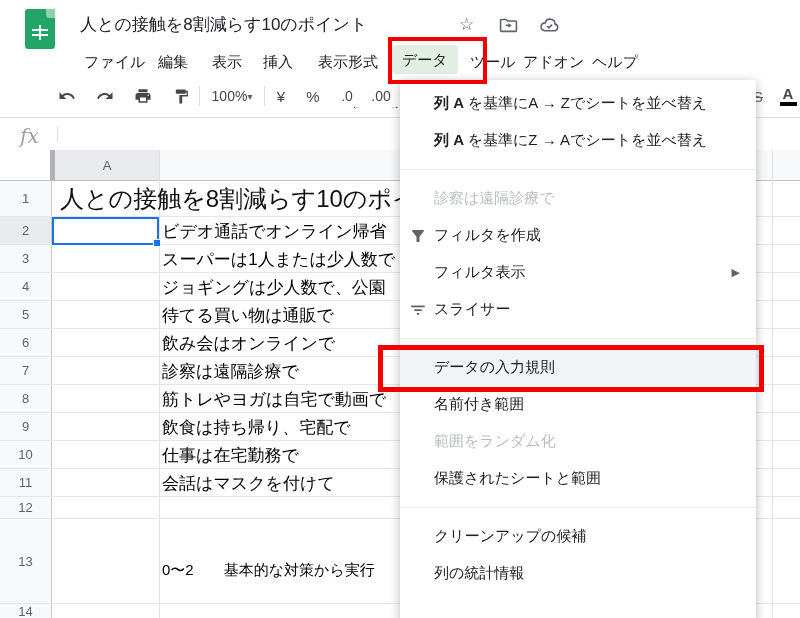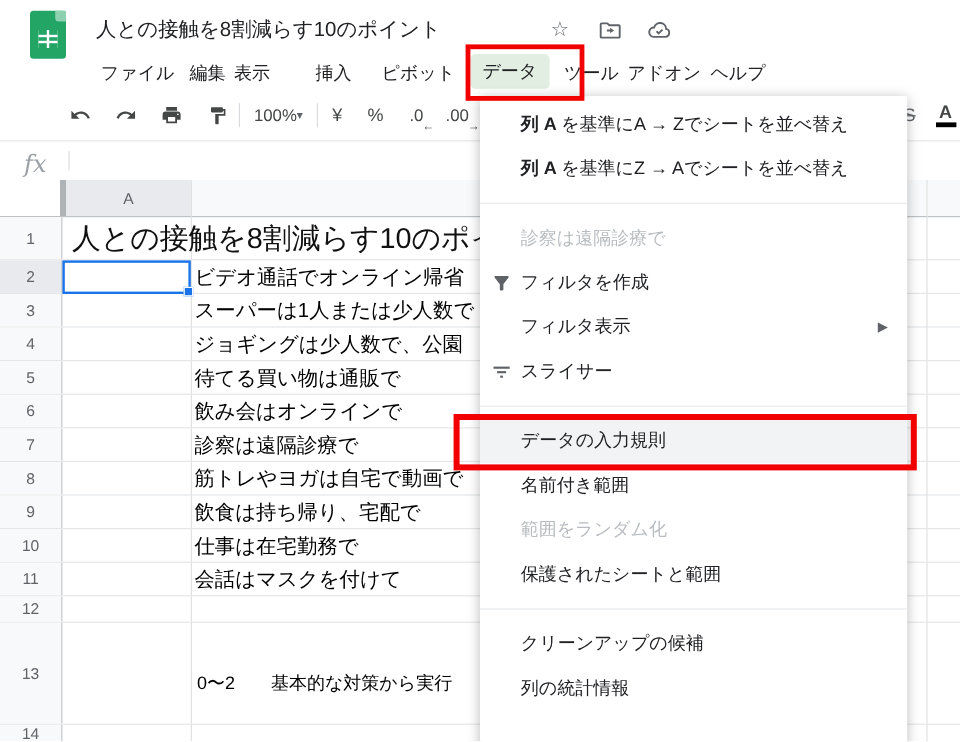--- a/index.html
+++ b/index.html
@@ -1,33 +1,33 @@
 <!DOCTYPE html>
 <html><head>
 <meta charset="utf-8">
 <style>
   html,body{margin:0;padding:0;background:#fff;}
   .screen{position:relative;width:800px;height:618px;background:#fff;overflow:hidden;
-          font-family:"Liberation Sans","DejaVu Sans",sans-serif;color:#202124;text-align:right;}
+          font-family:"Liberation Sans","DejaVu Sans",sans-serif;color:#202124;}
 
   
   .logo{position:absolute;left:25px;top:9px;width:30px;height:40px;background:#23a566;border-radius:3px;}
   .logo .fold{position:absolute;right:0;top:0;width:9px;height:9px;background:#8ed1b1;border-bottom-left-radius:3px;}
   .logo .grid{position:absolute;left:7px;top:16px;width:16px;height:15px;
               background:
                 linear-gradient(#fff,#fff) ,#23a566;display:grid;grid-template-columns:1fr 1fr;grid-template-rows:1fr 1fr 1fr;gap:2px;background:#fff;padding:0;}
   .logo .grid div{background:#23a566;}
   .doc-title{position:absolute;left:80px;top:13px;font-size:17px;color:#202124;white-space:nowrap;}
   .ticon{position:absolute;top:15px;color:#5f6368;font-size:17px;line-height:20px;}
   .t-star{left:459px;}
   .t-folder{left:499px;top:17px;}
   .t-cloud{left:539px;top:17px;}
 
   .menubar-item{position:absolute;top:50px;height:24px;line-height:24px;font-size:15px;color:#202124;white-space:nowrap;}
-  .mb0{left:84px}.mb1{left:158px}.mb2{left:195px}.mb3{left:263px}.mb4{left:318px}.mb6{left:470px}.mb7{left:523px}.mb8{left:592px}
+  .mb0{left:84px}.mb1{left:158px}.mb2{left:212px}.mb3{left:263px}.mb4{left:318px}.mb6{left:470px}.mb7{left:523px}.mb8{left:592px}
   .menu-pill{position:absolute;left:392px;top:45px;height:29px;line-height:29px;padding:0 10px;
              background:#e3eee3;border-radius:4px;font-size:15px;color:#202124;}
   .last-edit{position:absolute;left:688px;top:52px;width:112px;overflow:hidden;white-space:nowrap;
              font-size:14px;color:#80868b;text-decoration:underline;}
 
   
   .toolbar{position:absolute;left:0;top:75px;width:800px;height:42px;border-bottom:1px solid #e0e0e0;background:#fff;}
   .tbtn{position:absolute;top:0;height:42px;display:flex;align-items:center;justify-content:center;color:#444746;}
   .tb-undo{left:52px;width:30px}.tb-redo{left:90px;width:30px}.tb-print{left:128px;width:30px}.tb-paint{left:166px;width:30px}
   .tsep{position:absolute;top:11px;width:1px;height:20px;background:#dadce0;}
@@ -121,21 +121,21 @@
     <svg width="21" height="16" viewBox="0 0 24 18">
         <path fill="none" stroke="#5f6368" stroke-width="1.8" d="M6.5 15.5h11.2a3.8 3.8 0 0 0 .7-7.5A5.8 5.8 0 0 0 7 6.6a4.3 4.3 0 0 0-.5 8.9z"></path>
         <path fill="none" stroke="#5f6368" stroke-width="1.8" d="M9.3 10.2l2 2 3.6-3.6"></path>
       </svg>
   </span>
 
   <span class="menubar-item mb0">ファイル</span>
   <span class="menubar-item mb1">編集</span>
   <span class="menubar-item mb2">表示</span>
   <span class="menubar-item mb3">挿入</span>
-  <span class="menubar-item mb4">ピボット</span>
+  <span class="menubar-item mb4">表示形式</span>
   <span class="menu-pill">データ</span>
   <span class="menubar-item mb6">ツール</span>
   <span class="menubar-item mb7">アドオン</span>
   <span class="menubar-item mb8">ヘルプ</span>
 
   <div class="toolbar">
     <span class="tbtn tb-undo">
       <svg width="18" height="18" viewBox="0 0 24 24">
           <path fill="#444746" d="M12.5 8c-2.65 0-5.05.99-6.9 2.6L2 7v9h9l-3.62-3.62C8.77 11.22 10.54 10.5 12.5 10.5c3.54 0 6.55 2.31 7.6 5.5l2.37-.78C21.08 11.03 17.15 8 12.5 8z"></path>
         </svg>

